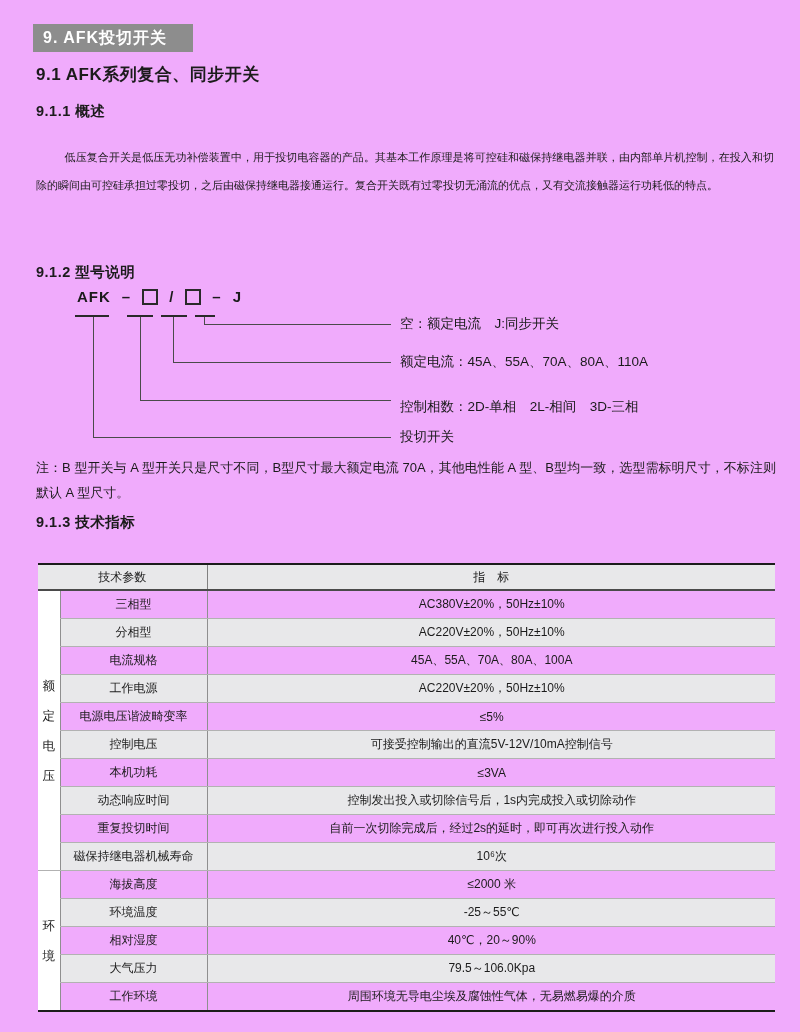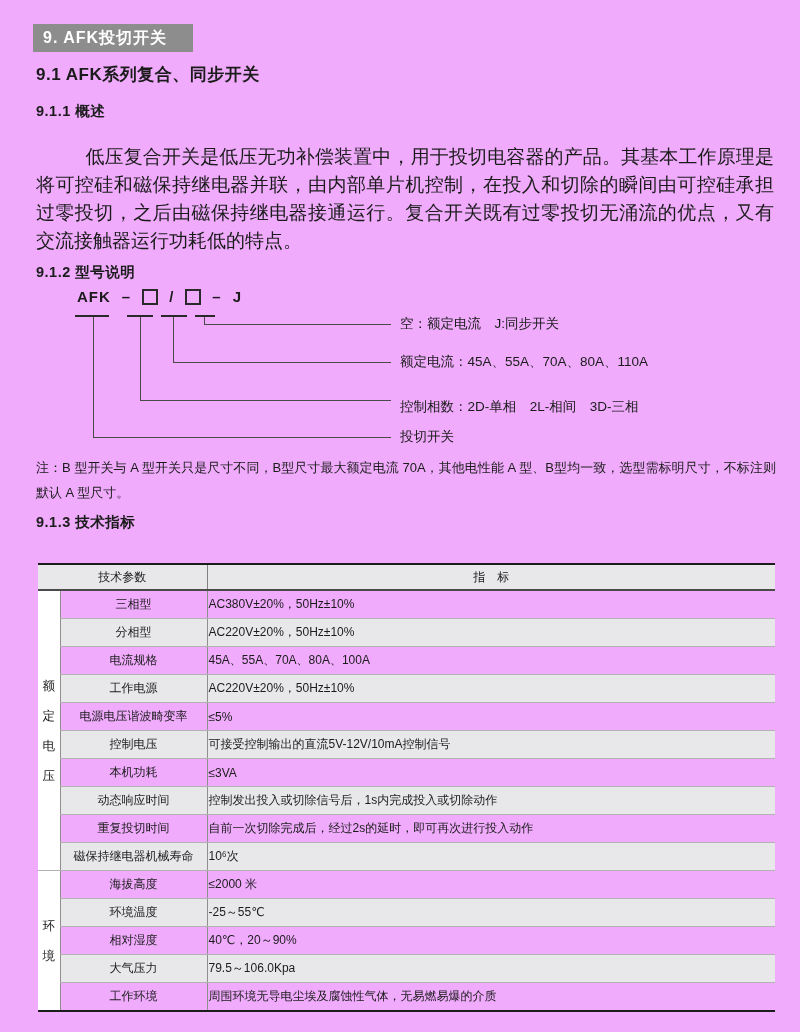--- a/index.html
+++ b/index.html
@@ -9,21 +9,21 @@
   
   .title-box { position:absolute; left:33px; top:24px; height:28px; background:#8d8d8d; color:#ffffff;
                font-size:16px; font-weight:bold; line-height:28px; padding:0 26px 0 10px; letter-spacing:1px; }
 
   .h2 { position:absolute; left:36px; top:63px; font-size:17px; font-weight:bold; letter-spacing:0.5px; }
   .h3 { position:absolute; left:36px; font-size:14.5px; font-weight:bold; letter-spacing:0.5px; }
   .h3-overview { top:102px; }
   .h3-model { top:263px; }
   .h3-specs { top:513px; }
 
-  .paragraph { position:absolute; left:36px; top:143px; width:738px; font-size:19px; line-height:28px;
+  .paragraph { position:absolute; left:36px; top:143px; width:738px; font-size:11px; line-height:28px;
                text-indent:2.6em; text-align:justify; }
 
   
   .diagram { position:absolute; left:36px; top:288px; width:739px; height:165px; }
   .formula { position:absolute; left:41px; top:0; display:flex; align-items:center; gap:11px;
              font-size:15px; font-weight:bold; letter-spacing:1px; }
   .ph-box { width:12px; height:12px; border:2px solid #2a2a2a; display:inline-block; }
   .u-line { position:absolute; top:27px; height:2px; background:#2a2a2a; }
   .u-afk { left:39px; width:34px; } .u-b1 { left:91px; width:26px; }
   .u-b2 { left:125px; width:26px; } .u-j { left:159px; width:20px; }
@@ -40,21 +40,21 @@
   
   table.spec { position:absolute; left:38px; top:563px; width:737px; border-collapse:collapse;
                font-size:12px; table-layout:fixed; }
   table.spec td { padding:0; }
   col.c-group { width:22px; } col.c-param { width:147px; }
   thead td { background:#e8e8ea; height:24px; border-top:2px solid #1c1c1c; border-bottom:2px solid #4a4a4a;
              text-align:center; }
   thead td.param-h { border-right:1px solid #808080; }
   tbody td { height:27px; border-bottom:1px solid #b2b2b2; }
   tbody td.param { text-align:center; border-left:1px solid #8f8f8f; border-right:1px solid #8f8f8f; }
-  tbody td.value { text-align:left; padding-left:1px; }
+  tbody td.value { text-align:center; padding-left:1px; }
   tbody tr:nth-child(even) td.param, tbody tr:nth-child(even) td.value { background:#e8e8ea; }
   tbody tr:last-child td { border-bottom:2px solid #1c1c1c; }
   td.group { text-align:center; vertical-align:middle; background:#fff; }
   td.group.group-last { border-bottom:2px solid #1c1c1c; }
   .vtext { display:inline-block; width:1em; word-break:break-all; line-height:30px; font-size:12.5px; }
 </style>
 </head>
 <body>
 
 <div class="page">

